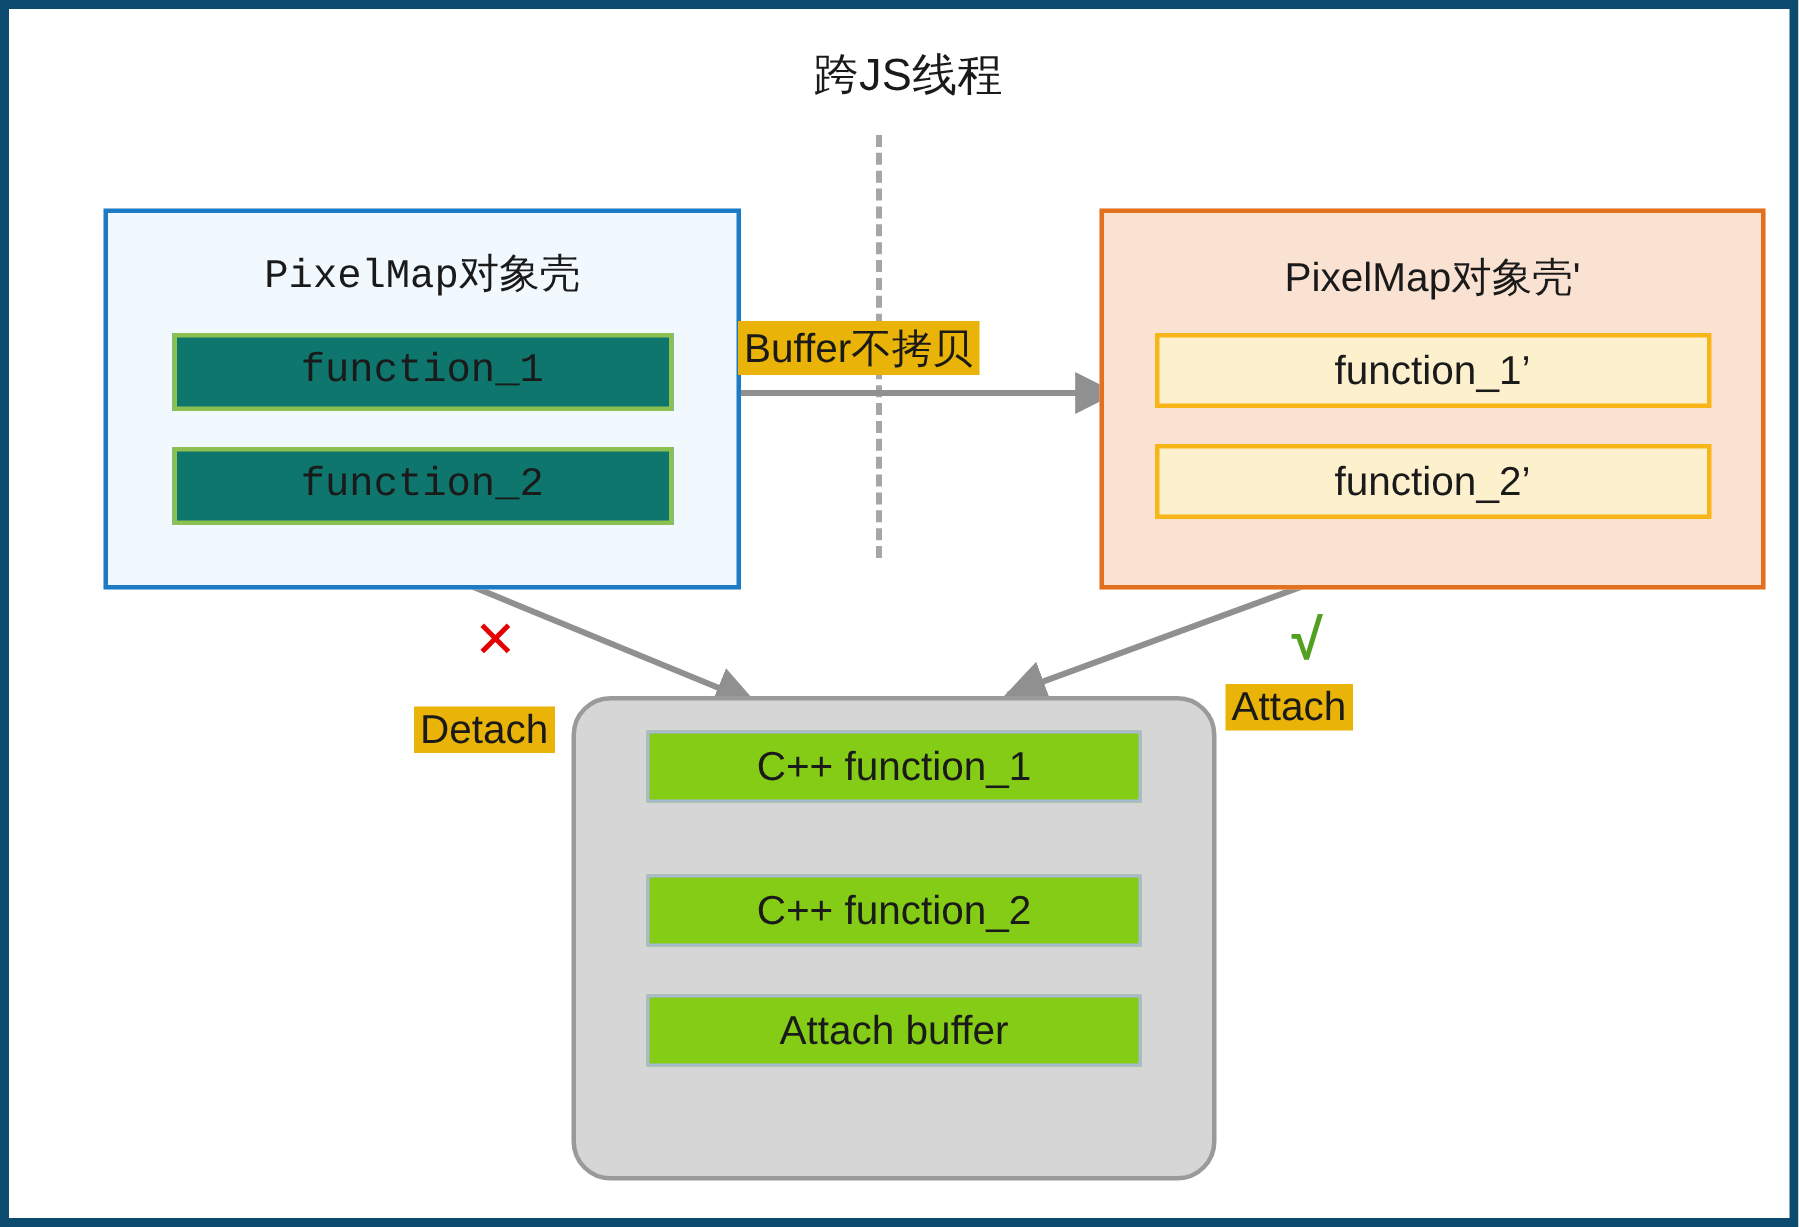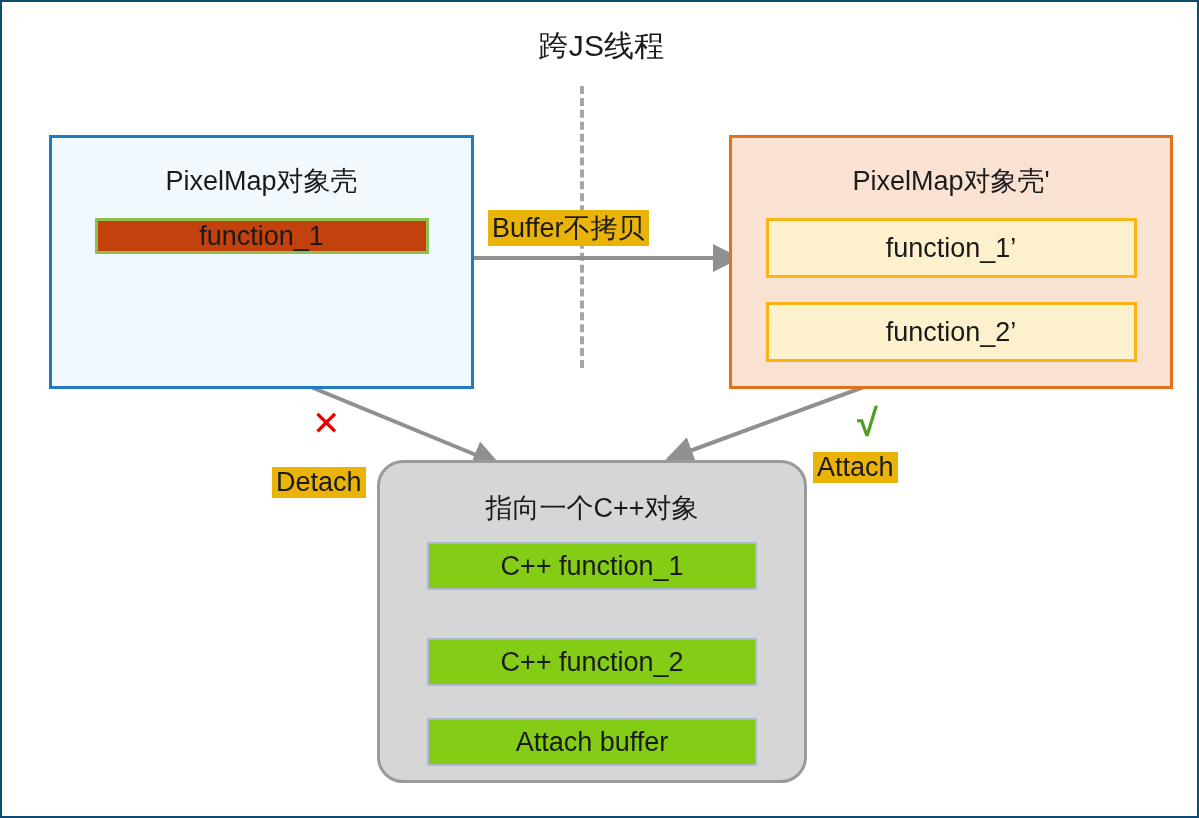--- a/index.html
+++ b/index.html
@@ -9,21 +9,21 @@
   }
   body {
     font-family: "Liberation Sans", "DejaVu Sans", sans-serif;
   }
   .page {
     position: relative;
     width: 1199px;
     height: 818px;
     background: #ffffff;
     box-sizing: border-box;
-    border: 2px solid #0c4a6e;
+    border: 6px solid #0c4a6e;
     overflow: hidden;
   }
   .canvas {
     position: absolute;
     inset: 0;
   }
 
   
   .diagram-title {
     position: absolute;
@@ -61,51 +61,52 @@
     box-sizing: border-box;
     display: flex;
     align-items: center;
     justify-content: center;
     font-size: 27px;
     color: #1a1a1a;
   }
 
   
   #shell-left {
-    left: 47px;
+    left: 63px;
     top: 133px;
     width: 425px;
     height: 254px;
     background: #f1f8fe;
     border: 3px solid #1f7ac4;
+    font-family: Liberation Mono, monospace;
   }
   #shell-left .shell-title { margin-top: 30px; }
   #shell-left .row-box {
     width: 334px;
-    height: 36px;
+    height: 52px;
     margin: 0 auto;
-    background: #c2410c;
+    background: #0f766e;
     border: 3px solid #8cc152;
   }
   #shell-left .row-box.r1 { margin-top: 23px; }
   #shell-left .row-box.r2 { margin-top: 24px; }
 
   
   #shell-right {
     left: 727px;
     top: 133px;
     width: 444px;
     height: 254px;
     background: #fae2d2;
     border: 3px solid #e2701e;
   }
   #shell-right .shell-title { margin-top: 30px; }
   #shell-right .row-box {
     width: 371px;
-    height: 60px;
+    height: 50px;
     margin: 0 auto;
     background: #fdf0cd;
     border: 3px solid #f8b517;
   }
   #shell-right .row-box.r1 { margin-top: 23px; }
   #shell-right .row-box.r2 { margin-top: 24px; }
 
   
   #shell-native {
     left: 375px;
@@ -179,30 +180,30 @@
       <line x1="419" y1="256" x2="736" y2="256" stroke="#909090" stroke-width="4" marker-end="url(#ah)"></line>
 
       <line x1="248" y1="360" x2="496" y2="462" stroke="#909090" stroke-width="4" marker-end="url(#ah)"></line>
 
       <line x1="930" y1="360" x2="666" y2="457" stroke="#909090" stroke-width="4" marker-end="url(#ah)"></line>
     </svg>
 
     <div class="shell" id="shell-left">
       <div class="shell-title">PixelMap对象壳</div>
       <div class="row-box r1">function_1</div>
+      <div class="row-box r2">function_2</div>
     </div>
 
     <div class="shell" id="shell-right">
       <div class="shell-title">PixelMap对象壳'</div>
       <div class="row-box r1">function_1’</div>
       <div class="row-box r2">function_2’</div>
     </div>
 
     <div class="shell" id="shell-native">
-      <div class="shell-title">指向一个C++对象</div>
       <div class="row-box n1">C++ function_1</div>
       <div class="row-box n2">C++ function_2</div>
       <div class="row-box n3">Attach buffer</div>
     </div>
 
     <div class="edge-label" id="label-buffer">Buffer不拷贝</div>
 
     <div class="mark" id="mark-cross">✕</div>
     <div class="edge-label" id="label-detach">Detach</div>
 

